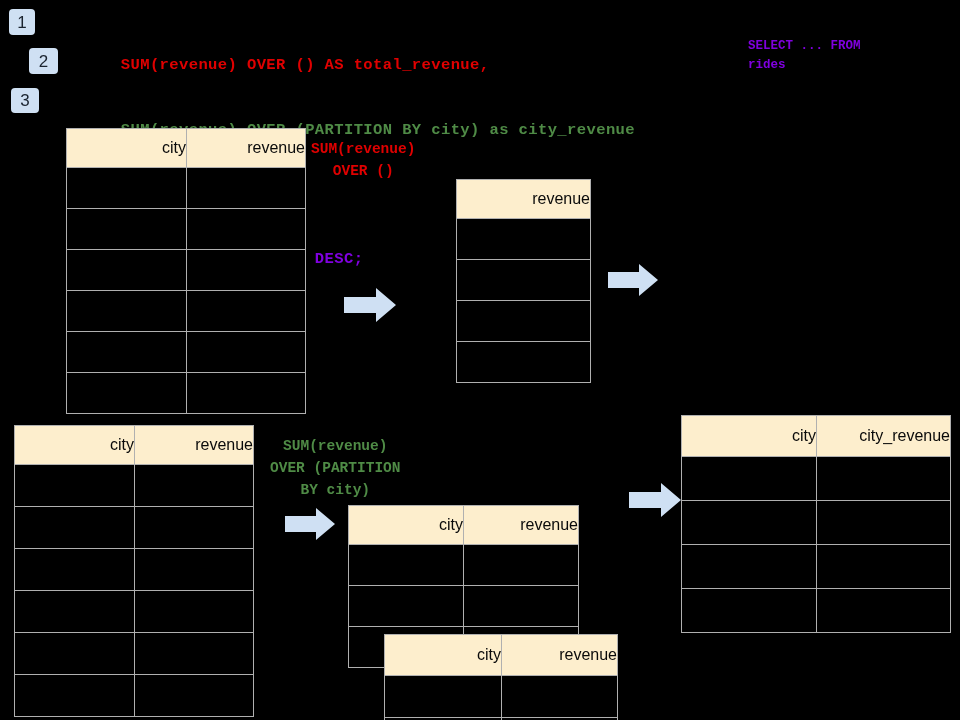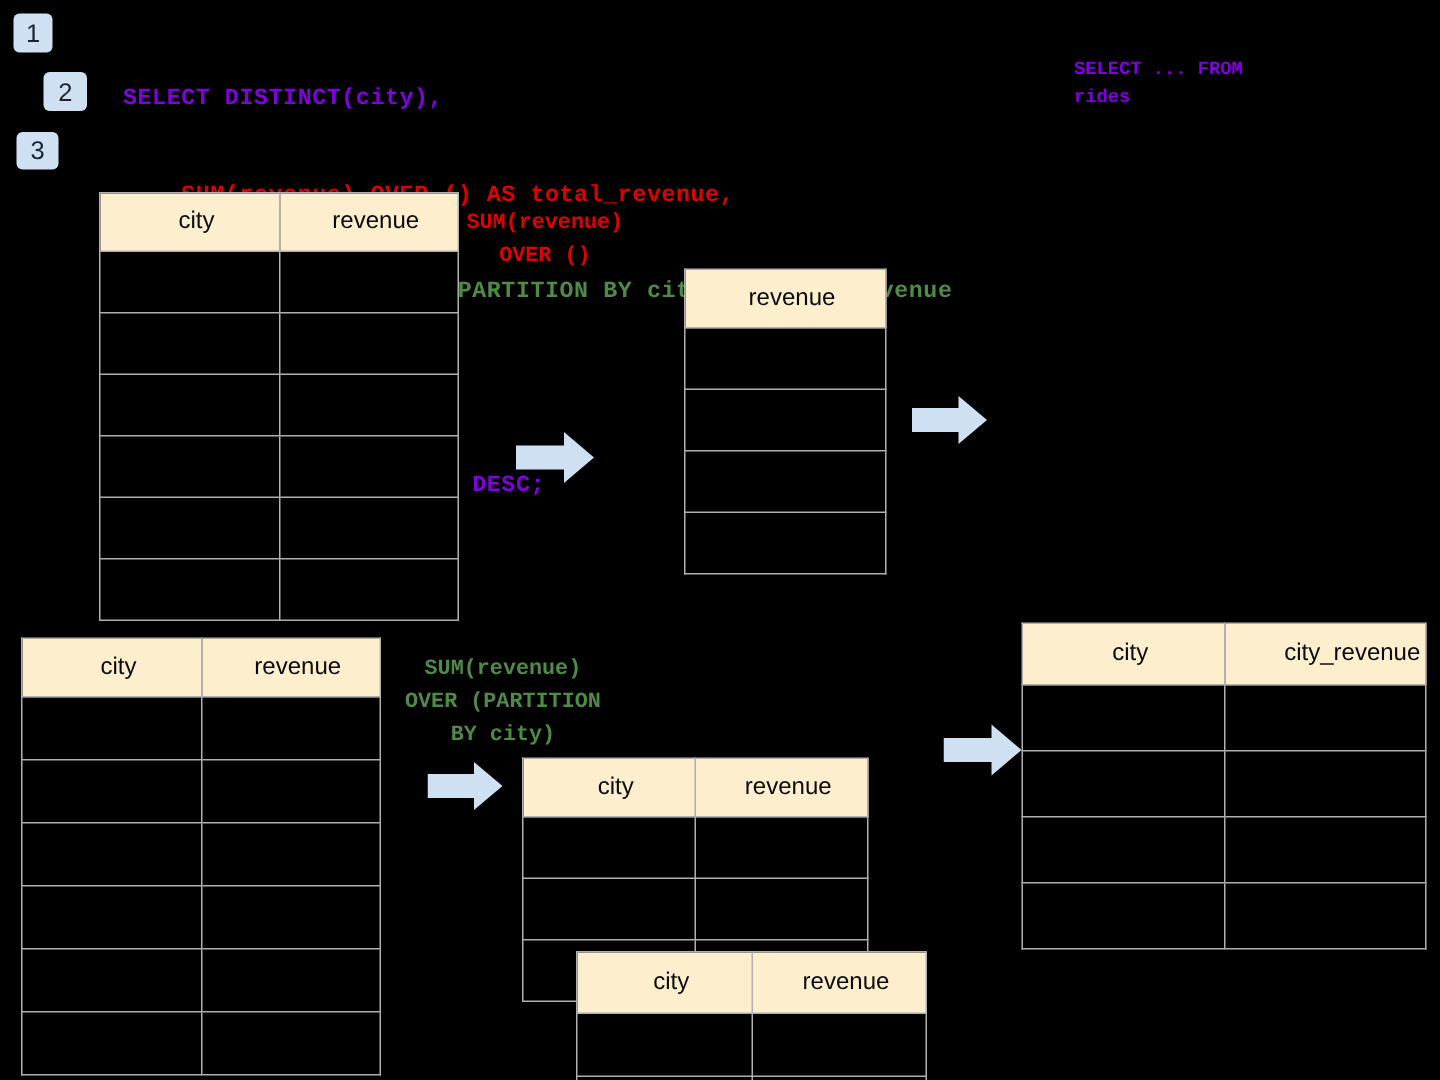--- a/index.html
+++ b/index.html
@@ -76,21 +76,21 @@
     border: 1px solid #b0b0b0;
     padding: 0;
     margin: 0;
   }
   .tbl th {
     background: #fdeecd;
     color: #0a0a0a;
     font-family: "Liberation Sans", sans-serif;
     font-size: 16px;
     font-weight: normal;
-    text-align: center;
+    text-align: right;
     padding-left: 9px;
     vertical-align: middle;
   }
   .tbl td {
     background: #000000;
   }
 
   
   .arrow {
     position: absolute;
@@ -105,28 +105,27 @@
     <span>1</span>
   </div>
   <div class="step-badge" style="left:29px; top:48px; width:29px; height:26px;">
     <span>2</span>
   </div>
   <div class="step-badge" style="left:11px; top:88px; width:28px; height:25px;">
     <span>3</span>
   </div>
 
   <div class="code-block" style="left:82px; top:12px;">
-    <div class="code-line" style="color:#8000e0;">SELECT DISTINCT(city),</div>
     <div class="code-line" style="color:#e00000;">    SUM(revenue) OVER () AS total_revenue,</div>
     <div class="code-line" style="color:#4f8b46;">    SUM(revenue) OVER (PARTITION BY city) as city_revenue</div>
     <div class="code-line" style="color:#8000e0;">  FROM rides</div>
     <div class="code-line" style="color:#8000e0;">  ORDER by city_revenue DESC;</div>
   </div>
 
-  <div class="side-note" style="left:716px; top:37px; color:#8000e0;">SELECT ... FROM
+  <div class="side-note" style="left:748px; top:37px; color:#8000e0;">SELECT ... FROM
 rides</div>
 
   <div class="annot" style="left:311px; top:138px; color:#e00000;">SUM(revenue)
 OVER ()</div>
 
   <div class="annot" style="left:270px; top:435px; color:#4f8b46;">SUM(revenue)
 OVER (PARTITION
 BY city)</div>
 
   <table class="tbl" style="left:66px; top:128px; width:239px;">

